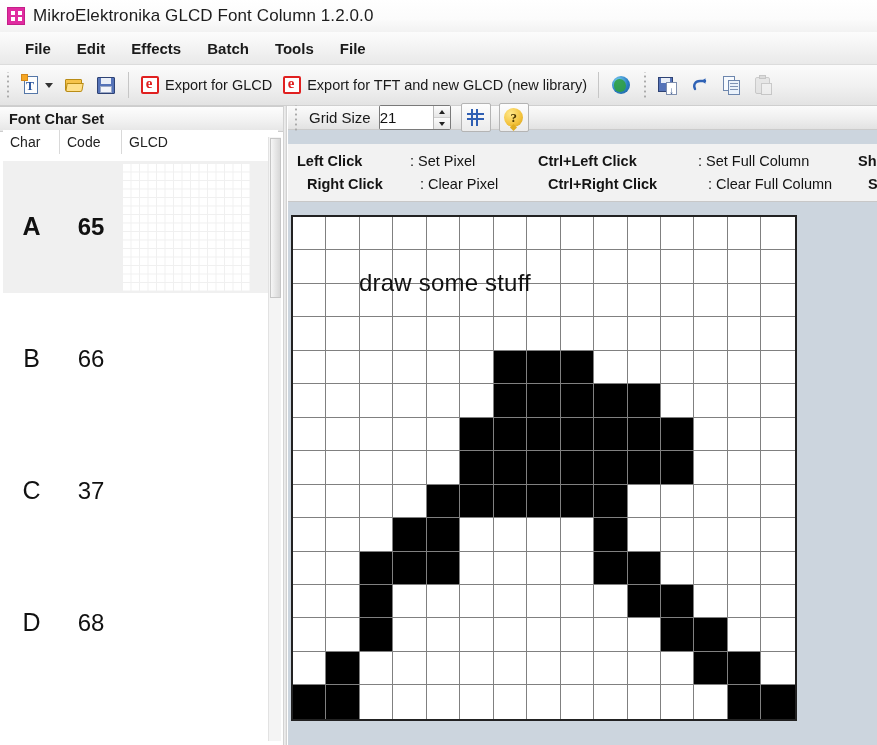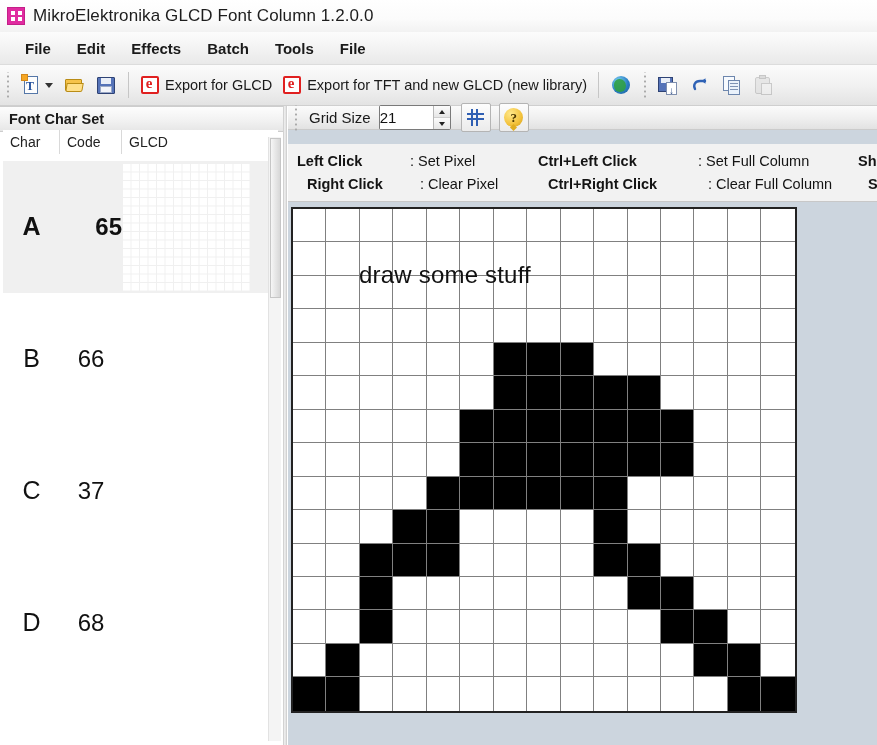--- a/index.html
+++ b/index.html
@@ -146,21 +146,21 @@
     border-bottom:1px solid transparent;
   }
   .char-row.selected { background:#f0f0f0; }
   .cr-char {
     width:57px; text-align:center; font-size:25px; color:#111;
   }
   .char-row.selected .cr-char { font-weight:bold; }
   .cr-code {
     width:62px; text-align:center; font-size:24px; color:#111;
   }
-  .char-row.selected .cr-code { font-weight:bold;text-align:right; }
+  .char-row.selected .cr-code { font-weight:bold; }
   .cr-glcd { width:150px; height:128px; display:flex; align-items:center; justify-content:flex-start;}
   .mini-grid {
     width:128px; height:128px; background:#ffffff;
     background-image:
       linear-gradient(to right, #f0f0f0 1px, transparent 1px),
       linear-gradient(to bottom, #f0f0f0 1px, transparent 1px);
     background-size: 8.5px 8.5px;
   }
 
   .panel-scrollbar {
@@ -232,21 +232,21 @@
   .instr-row.r2 { top:32px; left:9px;margin-left:10px; }
   .ib { font-size:14.5px; font-weight:bold; color:#141414; }
   .ip { font-size:14.5px; color:#141414; }
   .c1 { width:113px; }
   .c2 { width:128px; }
   .c3 { width:160px; }
   .c4 { width:0px; }
 
   
   .draw-wrap {
-    position:absolute; left:3px; top:101px; width:506px; height:506px;
+    position:absolute; left:3px; top:109px; width:506px; height:506px;
     background:#7dd3fc; border:2px solid #222;
   }
   .draw-grid {
     position:absolute; left:0; top:0; width:502px; height:502px;
     display:grid;
     grid-template-columns: repeat(15, 33.466px);
     grid-template-rows: repeat(15, 33.466px);
   }
   .cell { border-right:1px solid #808080; border-bottom:1px solid #808080; background:#ffffff; }
   .cell.on { background:#000000; }

